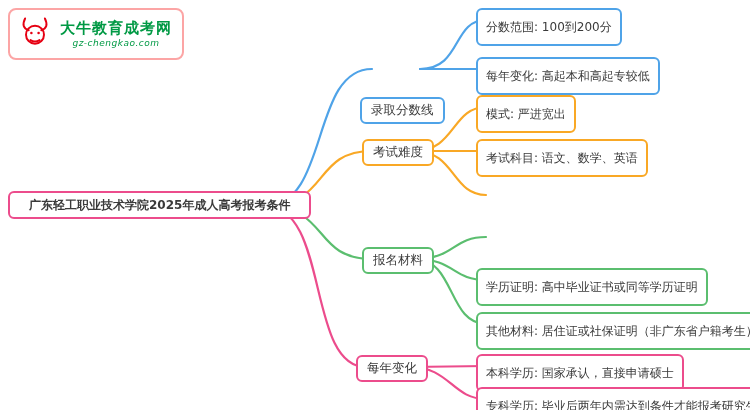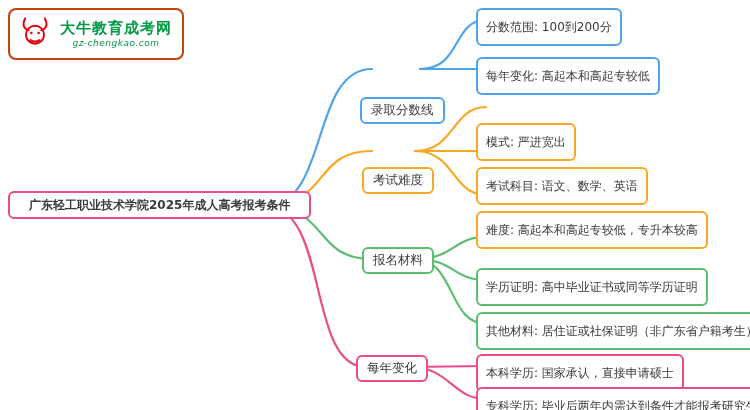--- a/index.html
+++ b/index.html
@@ -10,21 +10,21 @@
   svg.connectors{position:absolute;left:0;top:0;width:750px;height:410px;}
   .node{
     position:absolute;background:#ffffff;border:2px solid #999;border-radius:6px;
     font-size:12px;line-height:1;padding:11px 8px;white-space:nowrap;box-sizing:border-box;
   }
   .root{
     left:8px;top:191px;border-color:#EC4C8C;font-weight:bold;font-size:12px;padding:6px 19px;
   }
   .branch{font-size:12.5px;padding:5px 9px;}
   .b-blue{border-color:#4FA3E8;}
-  .b-orange{border-color:#F9A825;margin-top:28px;}
+  .b-orange{border-color:#F9A825;}
   .b-green{border-color:#5BBE6F;}
   .b-pink{border-color:#EC4C8C;}
   
   .pos-b1{left:360px;top:57px;margin-top:40px;}
   .pos-b2{left:362px;top:139px;}
   .pos-b3{left:362px;top:247px;}
   .pos-b4{left:356px;top:355px;}
   
   .pos-l1{left:476px;top:8px;}
   .pos-l2{left:476px;top:57px;}
@@ -32,21 +32,21 @@
   .pos-l4{left:476px;top:139px;}
   .pos-l5{left:476px;top:183px;}
   .pos-l6{left:476px;top:225px;}
   .pos-l7{left:476px;top:268px;}
   .pos-l8{left:476px;top:312px;}
   .pos-l9{left:476px;top:354px;}
   .pos-l10{left:476px;top:387px;}
   
   .logo{
     position:absolute;left:8px;top:8px;display:flex;align-items:center;gap:6px;
-    border:2px solid #c2410c;border-radius:8px;background:#ffffff;padding:4px 10px 4px 6px;
+    border:2px solid #fca5a5;border-radius:8px;background:#ffffff;padding:4px 10px 4px 6px;
   }
   .logo-text{display:flex;flex-direction:column;align-items:center;}
   .logo-title{color:#009944;font-weight:bold;font-size:15px;letter-spacing:1px;line-height:1.2;}
   .logo-sub{color:#009944;font-size:9px;line-height:1.2;margin-top:1px;letter-spacing:0.5px;font-style:italic;}
 </style>
 </head>
 <body>
 
 <div class="stage">
 
@@ -94,21 +94,20 @@
   <div class="node branch b-blue pos-b1">录取分数线</div>
   <div class="node branch b-orange pos-b2">考试难度</div>
   <div class="node branch b-green pos-b3">报名材料</div>
   <div class="node branch b-pink pos-b4">每年变化</div>
 
   <div class="node b-blue pos-l1">分数范围: 100到200分</div>
   <div class="node b-blue pos-l2">每年变化: 高起本和高起专较低</div>
 
   <div class="node b-orange pos-l3">模式: 严进宽出</div>
   <div class="node b-orange pos-l4">考试科目: 语文、数学、英语</div>
-  <div class="node b-orange pos-l5">难度: 高起本和高起专较低，专升本较高</div>
 
   <div class="node b-green pos-l7">学历证明: 高中毕业证书或同等学历证明</div>
   <div class="node b-green pos-l8">其他材料: 居住证或社保证明（非广东省户籍考生）</div>
 
   <div class="node b-pink pos-l9">本科学历: 国家承认，直接申请硕士</div>
   <div class="node b-pink pos-l10">专科学历: 毕业后两年内需达到条件才能报考研究生</div>
 
 </div>
 
 </body></html>

